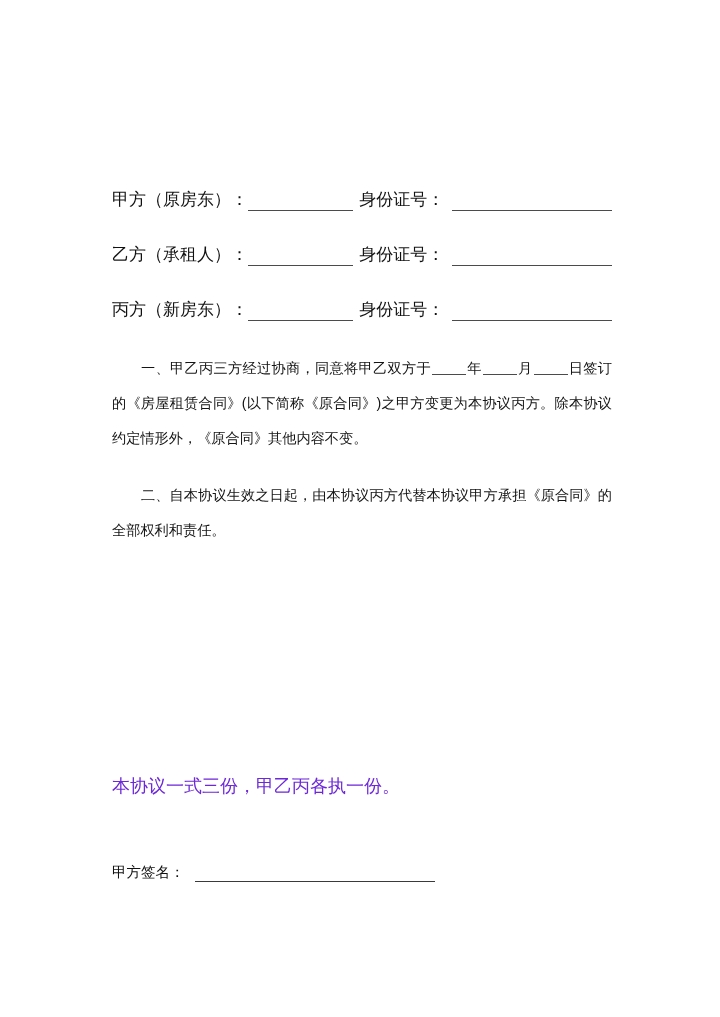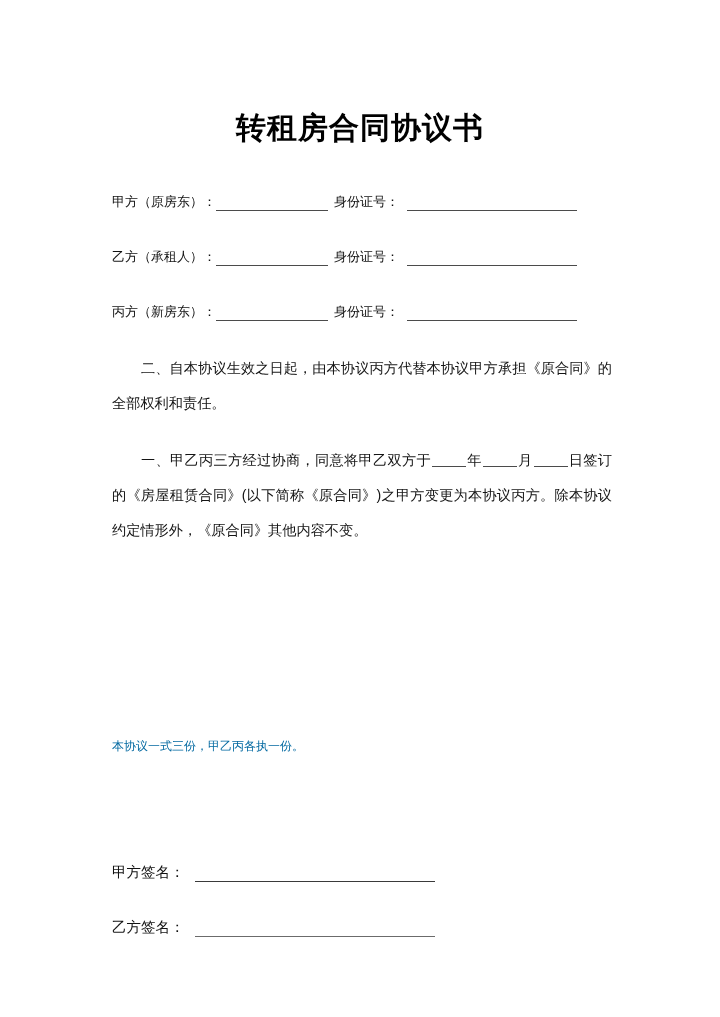--- a/index.html
+++ b/index.html
@@ -39,21 +39,21 @@
     position: absolute;
     left: 112px;
     top: 183px;
     width: 500px;
   }
   .party-row {
     display: flex;
     align-items: flex-end;
     height: 28px;
     margin-bottom: 27px;
-    font-size: 13px;
+    font-size: 17px;
     color: #111111;
     white-space: nowrap;
   }
   .party-label {
     flex: none;
   }
   .blank {
     display: inline-block;
     border-bottom: 1.2px solid #4b4b4b;
     height: 15px;
@@ -83,24 +83,24 @@
     display: inline-block;
     border-bottom: 1.1px solid #4b4b4b;
     width: 34px;
     height: 14px;
     vertical-align: -2px;
     margin: 0 1px;
   }
   .closing {
     position: absolute;
     left: 112px;
-    top: 732px;
-    font-size: 12px;
+    top: 772px;
+    font-size: 18px;
     line-height: 28px;
-    color: #0369a1;
+    color: #6d28d9;
   }
   .sign-block {
     position: absolute;
     left: 112px;
     top: 832px;
     width: 420px;
     margin-top: 24px;
   }
   .sign-row {
     display: flex;
@@ -120,21 +120,20 @@
   }
   .sign-row.second .sign-blank {
     border-bottom-color: #6b6b6b;
   }
 </style>
 </head>
 <body>
 
 <div class="page">
 
-  <div class="doc-title">转租房合同协议书</div>
 
   <div class="party-block">
 
     <div class="party-row">
       <span class="party-label">甲方（原房东）：</span>
       <span class="blank blank-name"></span>
       <span class="id-label">身份证号：</span>
       <span class="blank blank-id"></span>
     </div>
 
@@ -149,37 +148,33 @@
       <span class="party-label">丙方（新房东）：</span>
       <span class="blank blank-name"></span>
       <span class="id-label">身份证号：</span>
       <span class="blank blank-id"></span>
     </div>
 
   </div>
 
   <div class="body-block">
 
+    <p class="clause indent"><span>一、甲乙丙三方经过协商，同意将甲乙双方于</span><span class="inline-blank"></span><span>年</span><span class="inline-blank"></span><span>月</span><span class="inline-blank"></span><span>日签订的《房屋租赁合同》(以下简称《原合同》)之甲方变更为本协议丙方。除本协议约定情形外，《原合同》其他内容不变。</span></p>
+
     <p class="clause indent">二、自本协议生效之日起，由本协议丙方代替本协议甲方承担《原合同》的全部权利和责任。</p>
-
-    <p class="clause indent"><span>一、甲乙丙三方经过协商，同意将甲乙双方于</span><span class="inline-blank"></span><span>年</span><span class="inline-blank"></span><span>月</span><span class="inline-blank"></span><span>日签订的《房屋租赁合同》(以下简称《原合同》)之甲方变更为本协议丙方。除本协议约定情形外，《原合同》其他内容不变。</span></p>
 
 
 
   </div>
 
   <div class="closing">本协议一式三份，甲乙丙各执一份。</div>
 
   <div class="sign-block">
 
     <div class="sign-row first">
       <span>甲方签名：</span>
       <span class="sign-blank"></span>
     </div>
 
-    <div class="sign-row second">
-      <span>乙方签名：</span>
-      <span class="sign-blank"></span>
-    </div>
 
   </div>
 
 </div>
 
 </body></html>

